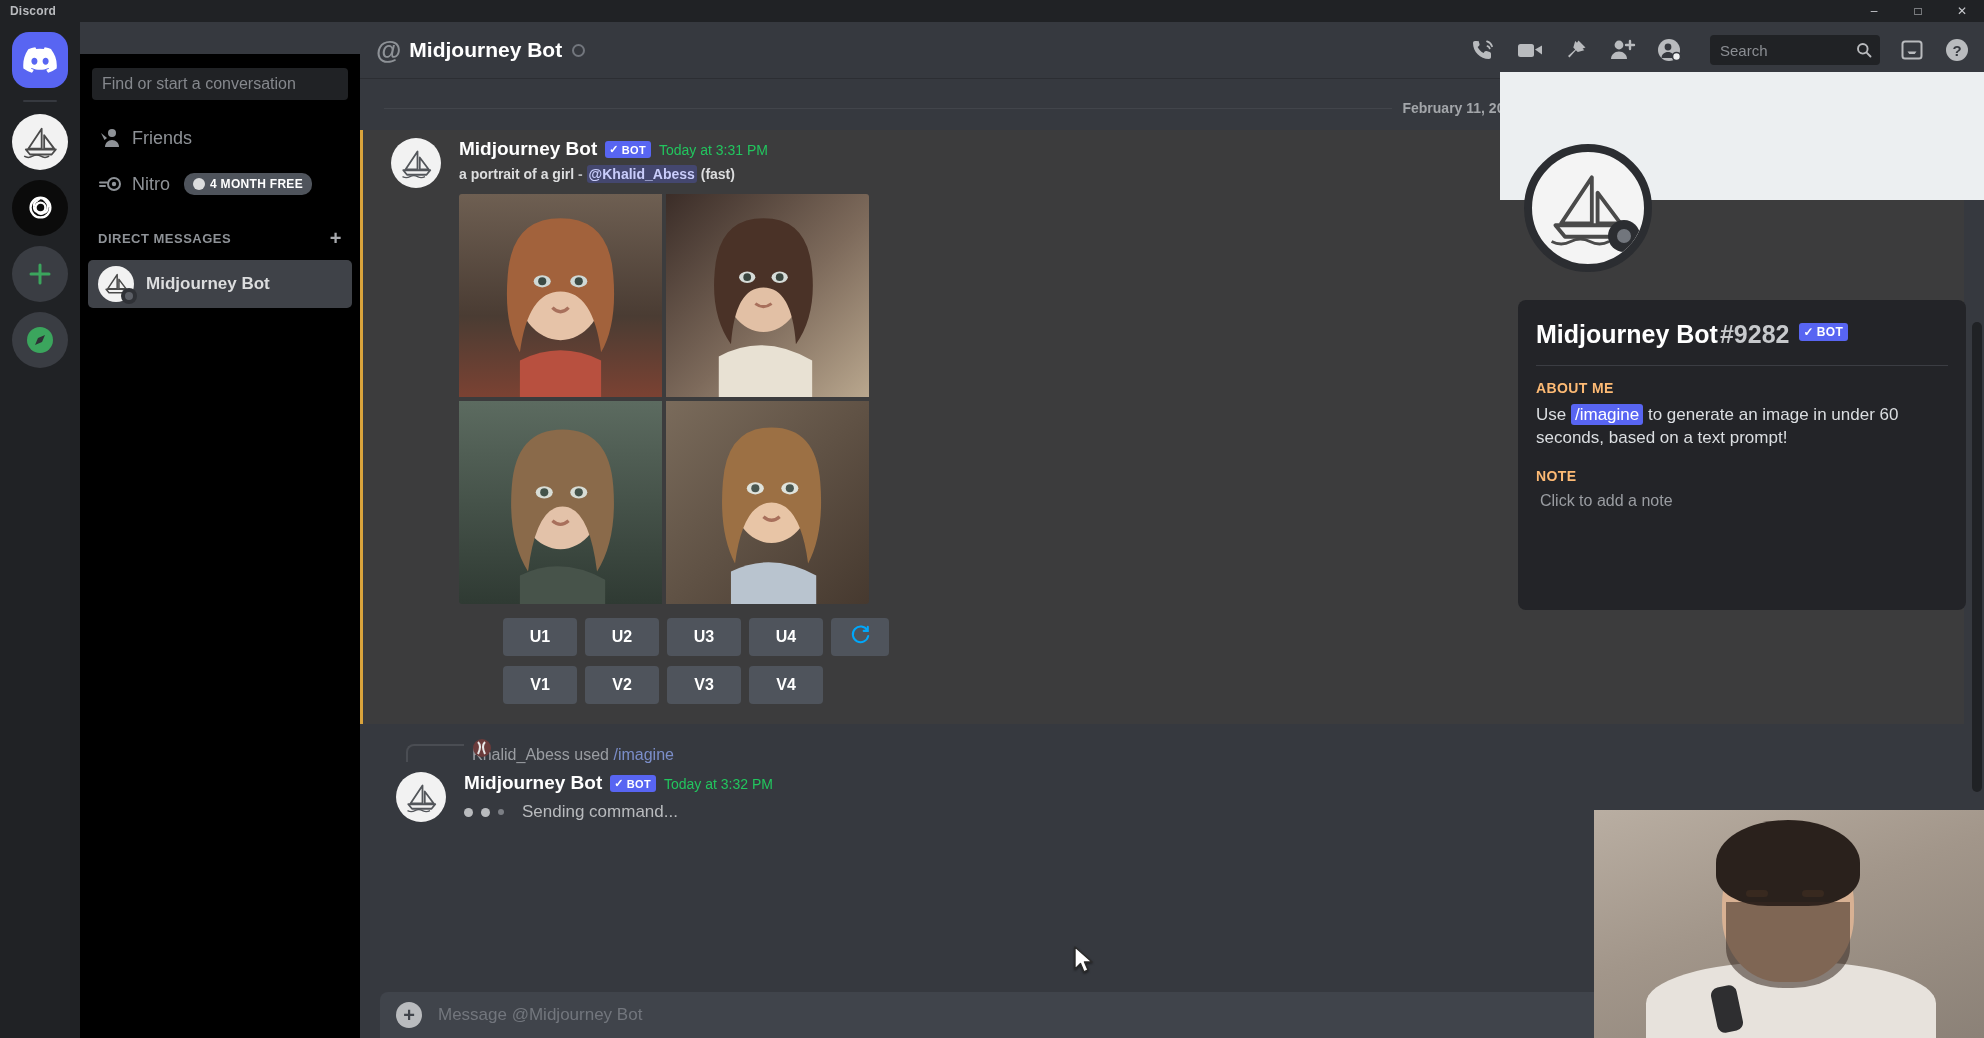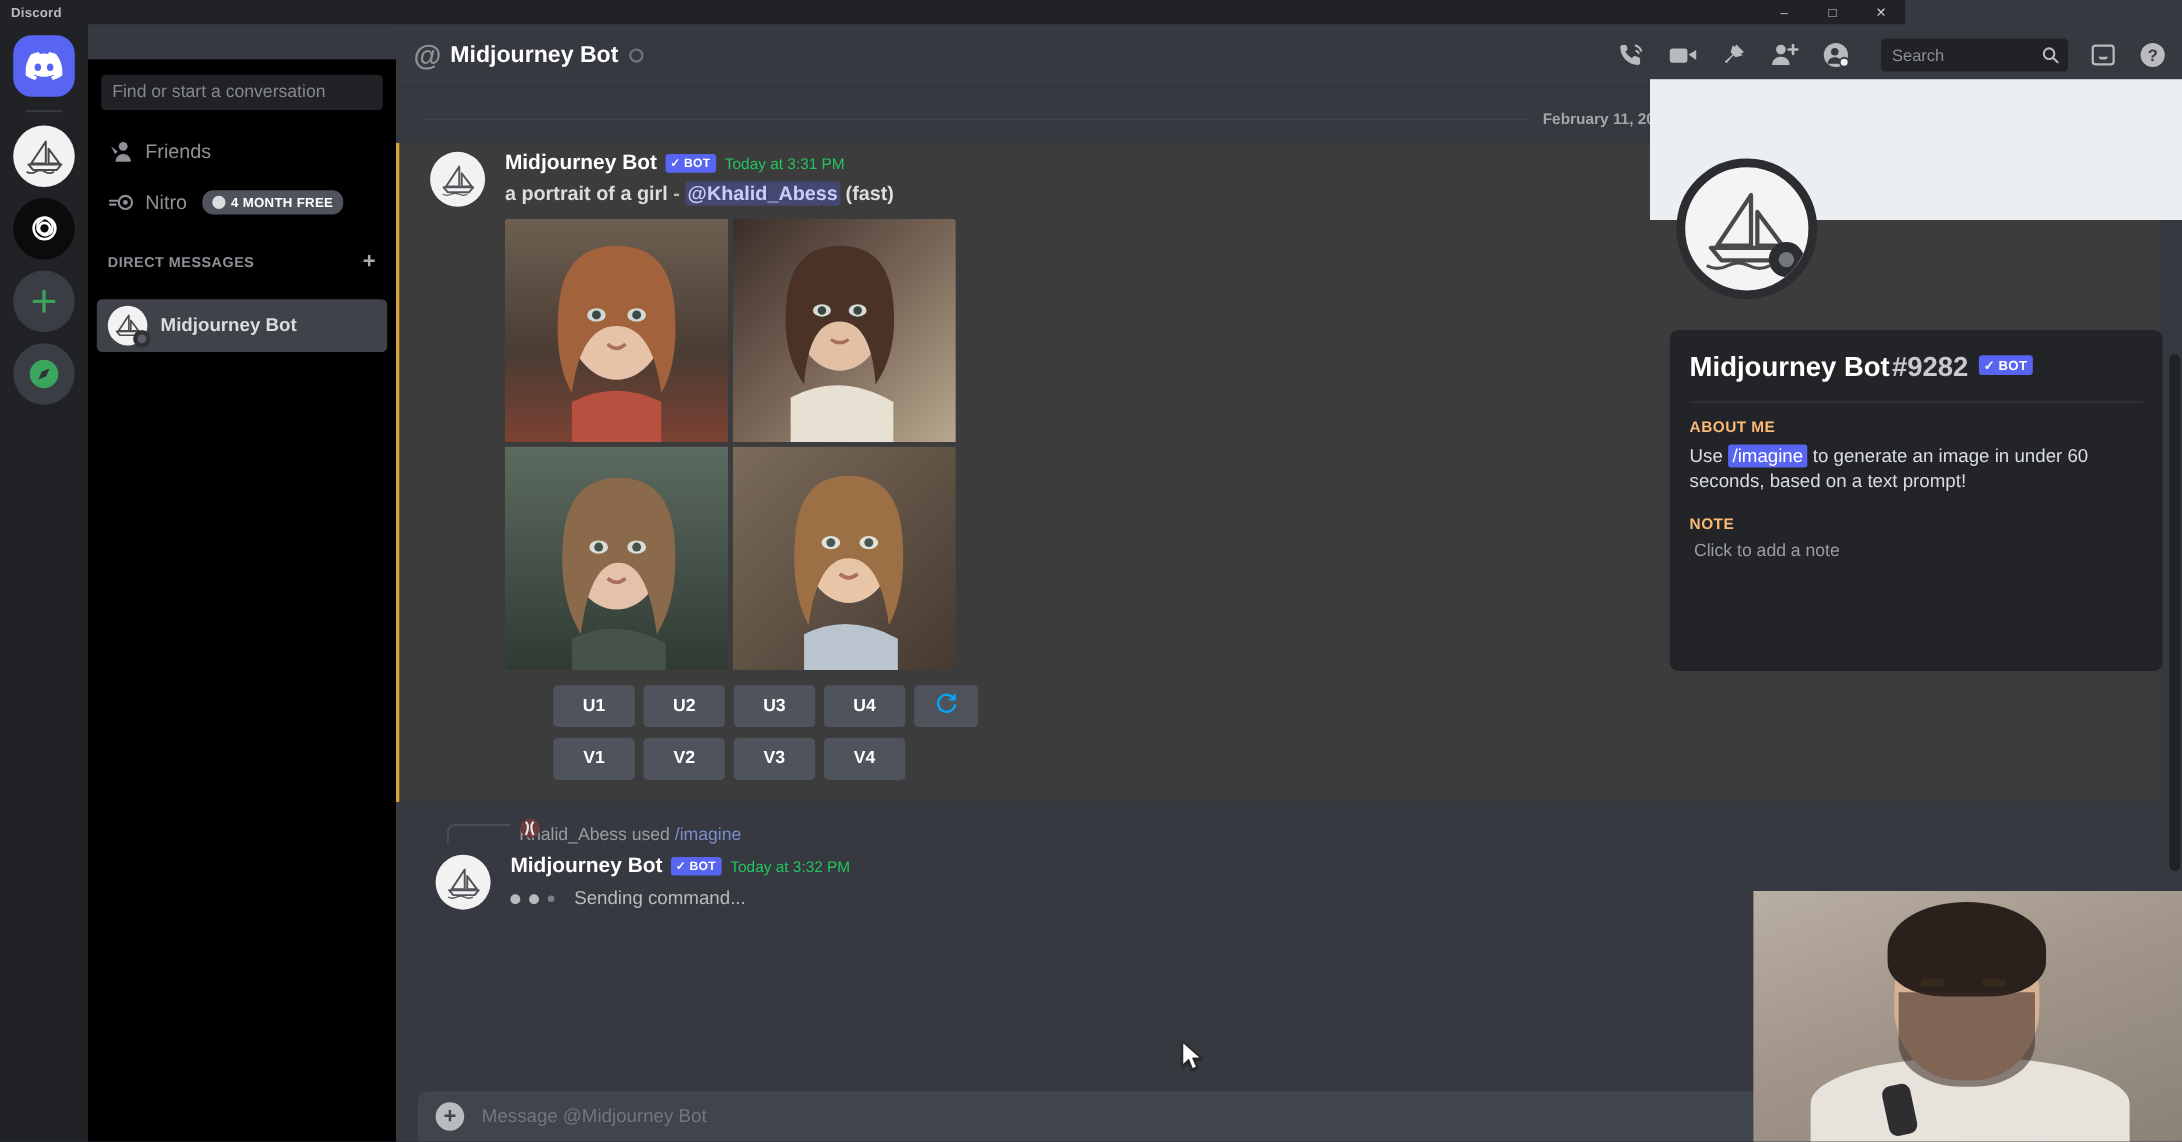--- a/index.html
+++ b/index.html
@@ -12,21 +12,21 @@
   #app {
     position: relative;
     width: 1984px; height: 1038px;
     background: #36393f;
     overflow: hidden;
   }
 
   
   .titlebar {
     position: absolute; top: 0; left: 0;
-    width: 1732px; height: 22px;
+    width: 1984px; height: 22px;
     background: #202225;
     display: flex; align-items: center;
     z-index: 40;
   }
   .titlebar .app-name {
     font-size: 12px; font-weight: bold; color: #b9bbbe;
     margin-left: 10px; letter-spacing: .2px;
   }
   .win-ctrls {
     position: absolute; right: 0; top: 0; height: 22px;
@@ -103,21 +103,21 @@
     display: flex; align-items: center; gap: 5px;
     color: #fff; font-size: 12px; font-weight: bold;
     letter-spacing: .3px;
   }
   .nitro-pill .dot {
     width: 12px; height: 12px; border-radius: 50%;
     background: #dcddde; display:inline-block;
   }
   .dm-head {
     display: flex; align-items: center; justify-content: space-between;
-    padding: 20px 18px 24px 18px;
+    padding: 20px 18px 12px 18px;
     color: #8e9297; font-size: 13px; font-weight: bold;
     letter-spacing: .5px;
   }
   .dm-head .plus { font-size: 20px; color: #a8aaae; line-height: 1; }
   .dm-item {
     margin: 0 8px; height: 48px; border-radius: 5px;
     display: flex; align-items: center; padding: 0 10px;
     gap: 12px;
   }
   .dm-item.active { background: #3f4248; }
@@ -198,21 +198,21 @@
   .bot-tag {
     background: #5865f2; color: #fff;
     font-size: 11px; font-weight: bold;
     border-radius: 3px; padding: 2px 5px 2px 4px;
     display: inline-flex; align-items: center; gap: 3px;
     position: relative; top: -2px;
     letter-spacing: .3px;
   }
   .msg-time { color: #22c55e; font-size: 14px; }
   .msg-text {
-    color: #dcddde; font-size: 18px; font-weight: bold;
+    color: #dcddde; font-size: 14px; font-weight: bold;
     margin-top: 6px;
   }
   .mention {
     color: #c9cdfb; background: rgba(88,101,242,.28);
     border-radius: 3px; padding: 1px 2px;
   }
   .grid-wrap {
     margin-top: 12px;
     width: 410px; height: 410px;
     display: grid; grid-template-columns: 1fr 1fr; grid-template-rows: 1fr 1fr;

